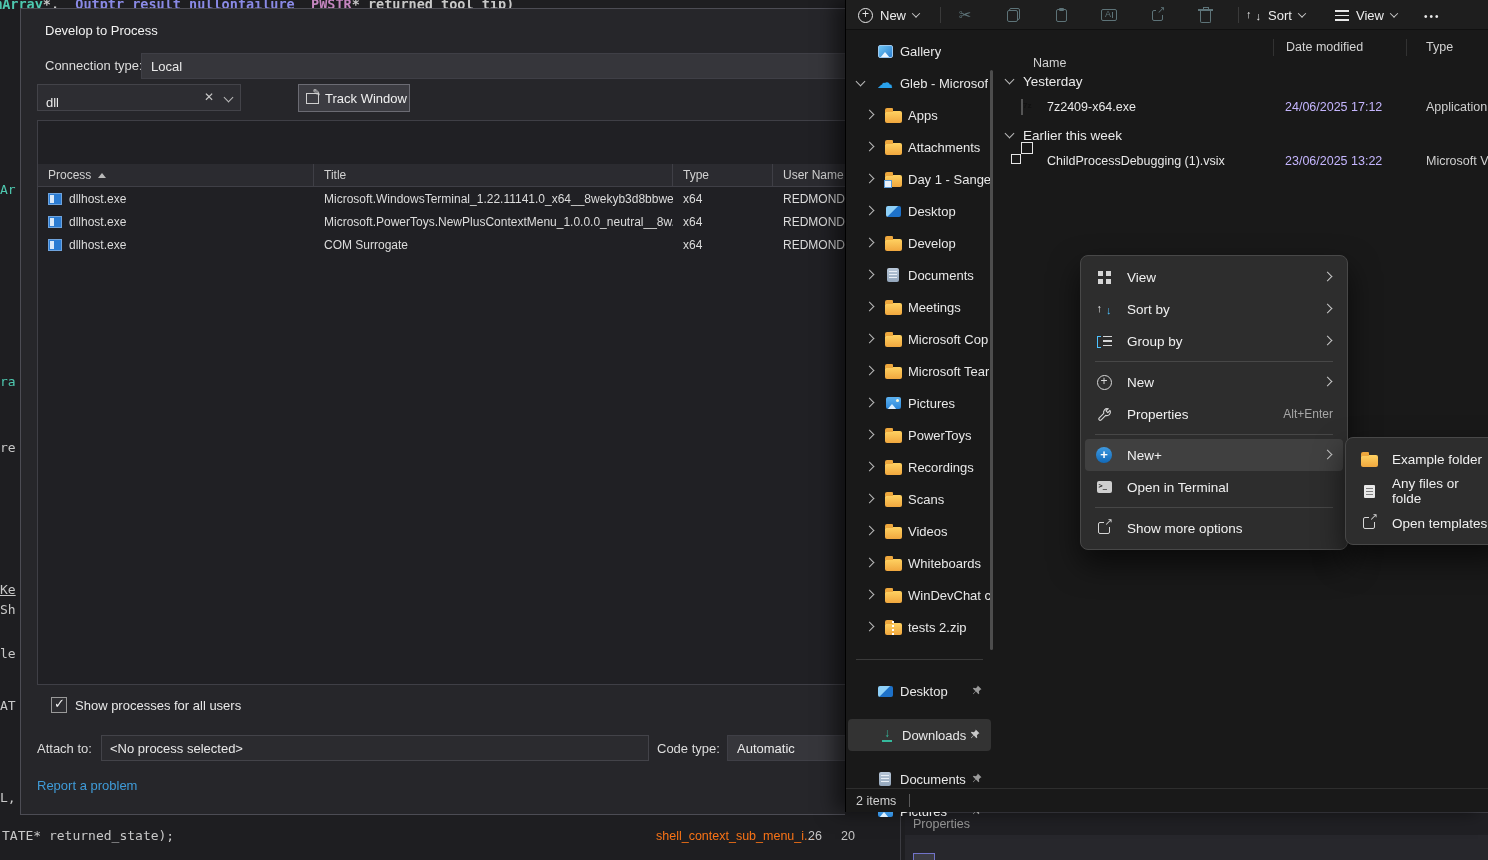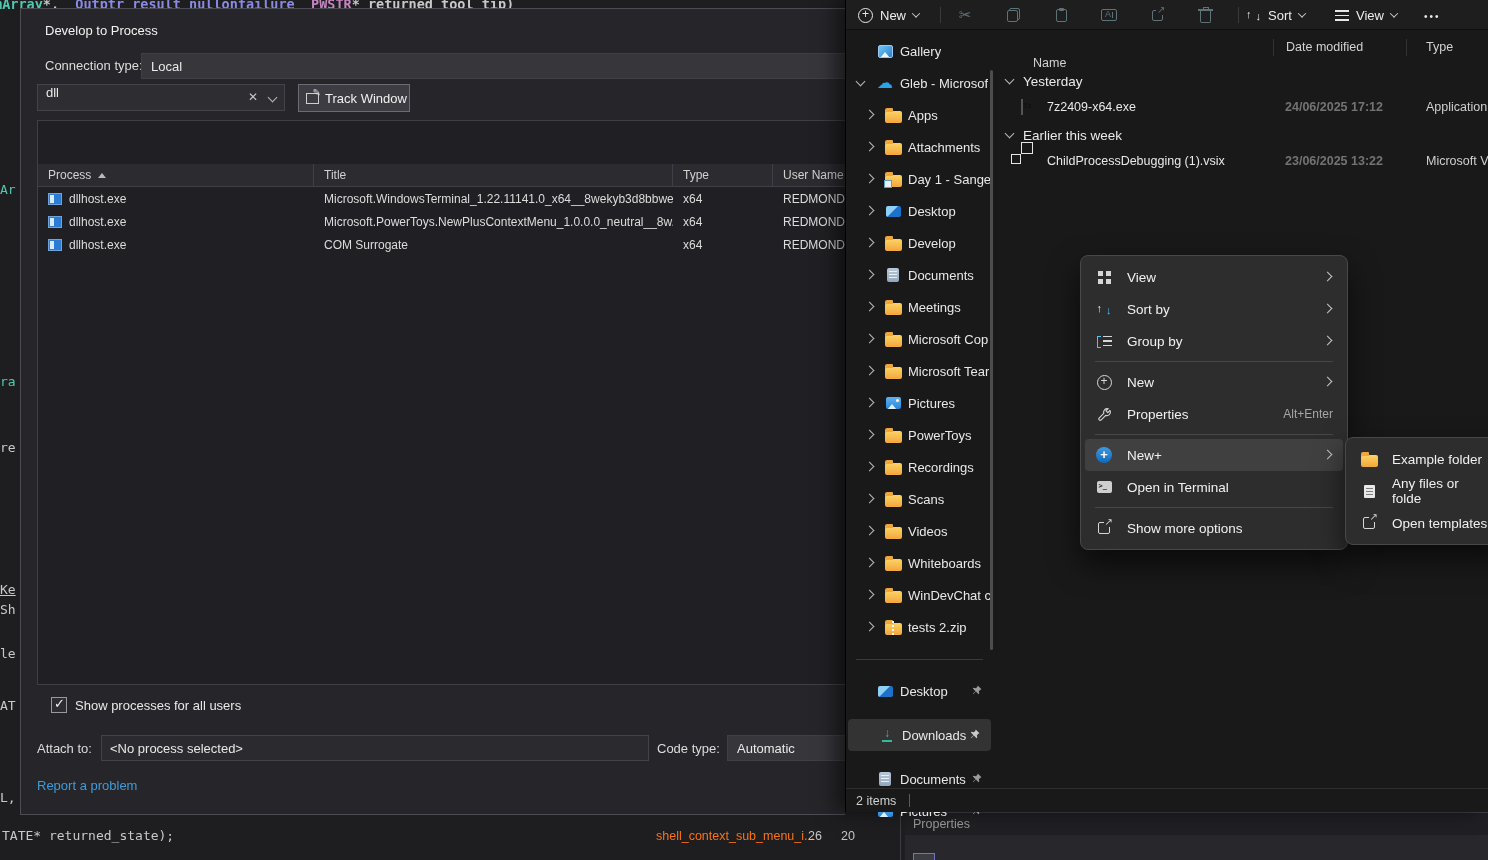--- a/index.html
+++ b/index.html
@@ -18,21 +18,21 @@
   .bp-col  { position:absolute; left:841px; top:829px; font-size:12.5px; color:#c6c6c6; z-index:1; }
   .ed-vline { position:absolute; left:900px; top:814px; width:1px; height:46px; background:#3c3c42; z-index:1; }
 
   
   .dialog { position:absolute; left:20px; top:8px; width:825px; height:807px; background:#26262a;
             border:1px solid #4c4c54; border-right:none; z-index:2; color:#e8e8e8; font-size:13px; }
   .dlg-title { position:absolute; left:24px; top:14px; font-size:13px; color:#f2f2f2; }
   .dlg-label { position:absolute; color:#dcdcdc; }
   .combo { position:absolute; background:#36363b; border:1px solid #3f3f46; display:flex; align-items:center; padding-left:9px; color:#eaeaea; }
   .combo-conn { left:120px; top:44px; right:0; height:26px; border-right:none; }
-  .filterbox { position:absolute; left:16px; top:75px; width:248px; height:27px; background:#2d2d32; border:1px solid #434349; display:flex; align-items:flex-start; padding-left:8px; color:#eaeaea; }
+  .filterbox { position:absolute; left:16px; top:75px; width:204px; height:27px; background:#2d2d32; border:1px solid #434349; display:flex; align-items:flex-end; padding-left:8px; color:#eaeaea; }
   .filter-clear { position:absolute; right:26px; top:5px; color:#c8c8c8; font-size:12px; cursor:default; }
   .filter-dd { position:absolute; right:8px; top:9px; width:7px; height:7px; border-right:1.4px solid #b9b9b9; border-bottom:1.4px solid #b9b9b9; transform:rotate(45deg); }
   .track-btn { position:absolute; left:277px; top:75px; width:112px; height:28px; background:#3c3c42; border:1px solid #6b6b73; color:#f0f0f0; font-size:13px; display:flex; align-items:center; gap:6px; padding-left:7px; font-family:"Liberation Sans",sans-serif; }
   .ic-track { width:13px; height:11px; border:1.3px solid #cfcfcf; position:relative; }
   .ic-track::before { content:"\270E"; position:absolute; top:-7px; right:-3px; font-size:10px; color:#cfcfcf; }
 
   .ptable { position:absolute; left:16px; top:111px; right:0; bottom:129px; background:#202024; border:1px solid #3f3f46; border-right:none; }
   .thead { display:grid; grid-template-columns:276px 359px 100px 1fr; height:23px; background:#2b2b30; border-bottom:1px solid #3f3f46;margin-top:43px; }
   .th { display:flex; align-items:center; gap:7px; padding-left:10px; font-size:12px; color:#d2d2d2; border-right:1px solid #3f3f46; overflow:hidden; white-space:nowrap; }
   .tri-up { width:0; height:0; border-left:4px solid transparent; border-right:4px solid transparent; border-bottom:5px solid #b9b9b9; }
@@ -116,21 +116,21 @@
   
   .files { position:absolute; left:155px; top:32px; right:0; bottom:24px; overflow:hidden; }
   .fcols { position:absolute; left:0; top:3px; right:0; height:26px; font-size:12.5px; color:#d2d2d2; }
   .fcol-name { position:absolute; left:32px; top:5px;margin-top:16px; } .fcol-date { position:absolute; left:285px; top:5px; } .fcol-type { position:absolute; left:425px; top:5px; }
   .fcol-sep { position:absolute; top:4px; width:1px; height:17px; background:#323232; }
   .fgroup { position:absolute; left:0; right:0; height:26px; display:flex; align-items:center; gap:8px; font-size:13.5px; color:#eaeaea; }
   .fgroup .nchev { margin:0 0 0 4px; }
   .frow { position:absolute; left:0; right:0; height:26px; font-size:12.5px; color:#e8e8e8; }
   .fname { position:absolute; left:46px; top:5px; white-space:nowrap; } 
   .ficon { position:absolute; left:20px; top:5px; }
-  .fdate { position:absolute; left:284px; top:5px; color:#737373; white-space:nowrap;font-weight:bold; }
+  .fdate { position:absolute; left:284px; top:5px; color:#c4b5fd; white-space:nowrap; }
   .ftype { position:absolute; left:425px; top:5px; color:#cfcfcf; white-space:nowrap; }
   .ic-7z { width:16px; height:14px; background:#f2f2f2; border:1px solid #555; position:relative; }
   .ic-7z::before { content:"7z"; position:absolute; left:1px; top:1px; font-size:8px; font-weight:bold; color:#111; line-height:10px; }
   .ic-vsix { width:15px; height:15px; position:relative; }
   .ic-vsix::before { content:""; position:absolute; left:0; bottom:0; width:10px; height:10px; border:1.4px solid #e6e6e6; }
   .ic-vsix::after { content:""; position:absolute; right:0; top:0; width:8px; height:8px; border:1.4px solid #e6e6e6; background:#191919; }
 
   .statusbar { position:absolute; left:0; right:0; bottom:0; height:24px; background:#191919; border-top:1px solid #2e2e2e; display:flex; align-items:center; font-size:12.5px; color:#d0d0d0; padding-left:10px; }
   .st-sep { width:1px; height:13px; background:#5a5a5a; margin-left:13px; }
 

